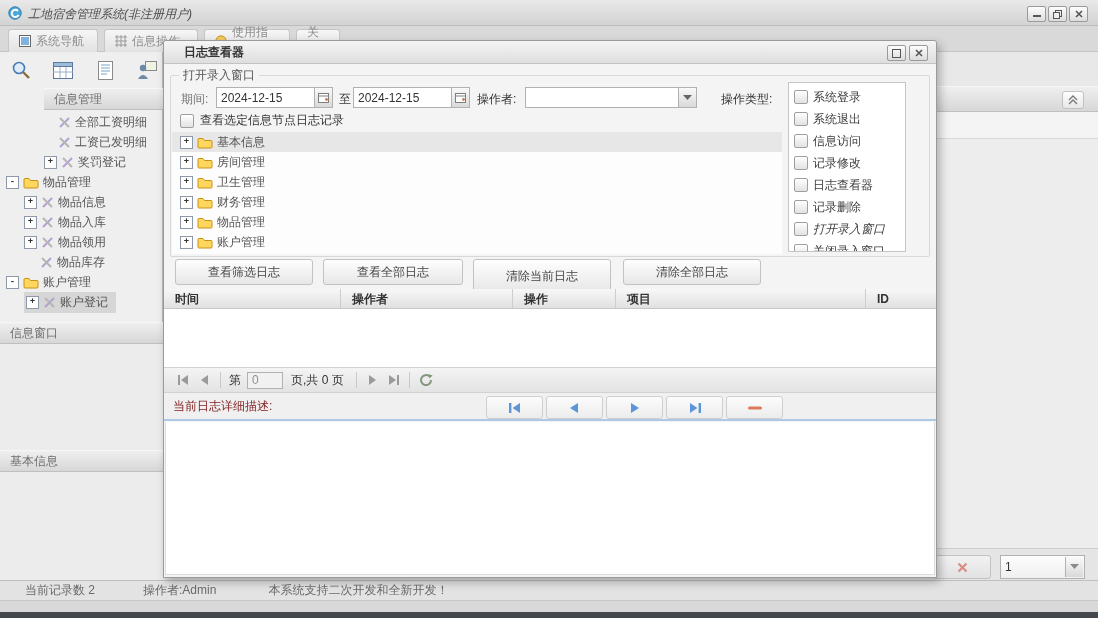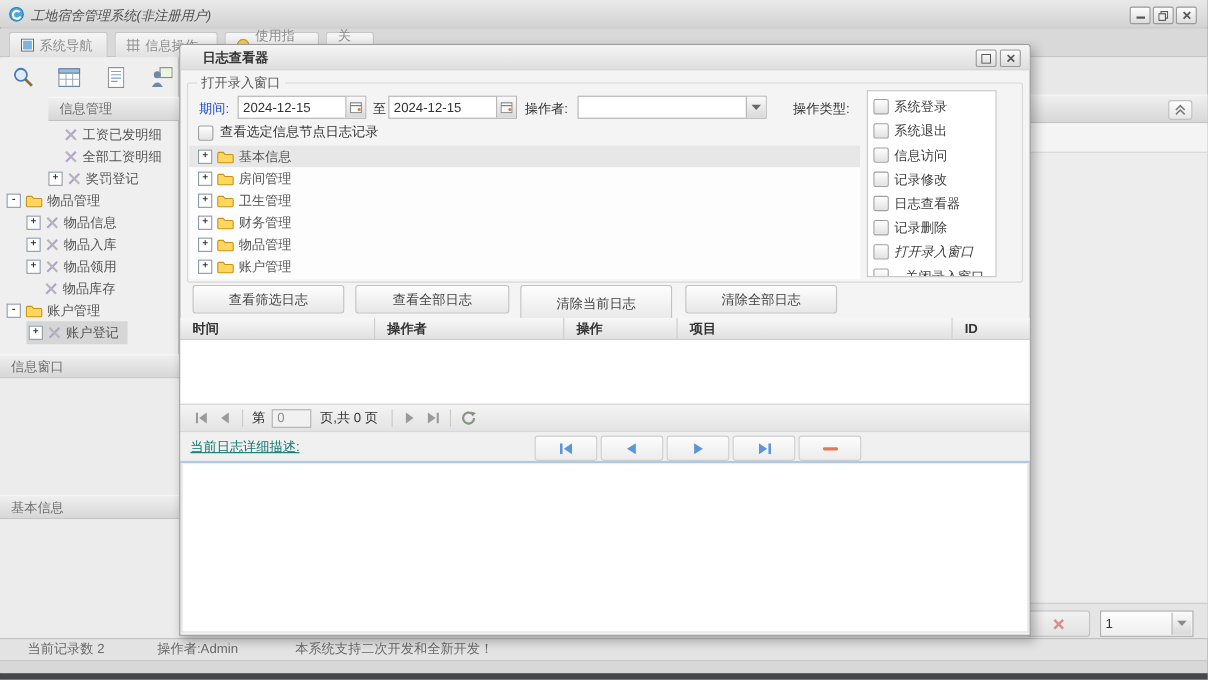--- a/index.html
+++ b/index.html
@@ -153,28 +153,28 @@
     <div class="abs hdr" style="left:0;top:36px;width:163px;height:22px;margin-left:44px;">
       <span>信息管理</span>
     </div>
 
     <div class="abs" style="left:0;top:60px;width:163px;height:210px;overflow:hidden;">
       <div class="trow" style="padding-left:58px;">
         <svg width="13" height="13">
             <path d="M2 11 L11 2" stroke="#b3a0d4" stroke-width="2"></path>
             <path d="M2 2 L11 11" stroke="#b5b5b5" stroke-width="2"></path>
           </svg>
+        <span>全部工资明细</span>
+      </div>
+      <div class="trow" style="padding-left:58px;">
+        <svg width="13" height="13">
+            <path d="M2 11 L11 2" stroke="#b3a0d4" stroke-width="2"></path>
+            <path d="M2 2 L11 11" stroke="#b5b5b5" stroke-width="2"></path>
+          </svg>
         <span>工资已发明细</span>
-      </div>
-      <div class="trow" style="padding-left:58px;">
-        <svg width="13" height="13">
-            <path d="M2 11 L11 2" stroke="#b3a0d4" stroke-width="2"></path>
-            <path d="M2 2 L11 11" stroke="#b5b5b5" stroke-width="2"></path>
-          </svg>
-        <span>全部工资明细</span>
       </div>
       <div class="trow" style="padding-left:44px;">
         <span class="exp">+</span>
         <svg width="13" height="13">
             <path d="M2 11 L11 2" stroke="#b3a0d4" stroke-width="2"></path>
             <path d="M2 2 L11 11" stroke="#b5b5b5" stroke-width="2"></path>
           </svg>
         <span>奖罚登记</span>
       </div>
       <div class="trow" style="padding-left:6px;">
@@ -258,21 +258,21 @@
           <svg width="8" height="8">
             <path d="M1 1 L7 7 M7 1 L1 7" stroke="#555" stroke-width="1.6"></path>
           </svg>
         </span>
     </div>
 
     <fieldset class="abs" style="left:6px;top:26px;width:760px;height:190px;border:1px solid #d8d8d8;border-radius:2px;margin:0;padding:0;">
       <legend style="margin-left:8px;padding:0 4px;color:#555;">打开录入窗口</legend>
     </fieldset>
 
-    <span class="abs" style="left:17px;top:50px;color:#1d4ed8;">期间:</span>
+    <span class="abs" style="left:17px;top:50px;color:#737373;">期间:</span>
     <span class="abs" style="left:52px;top:46px;width:117px;height:21px;">
       <input class="input" style="width: 117px; height: 21px; padding-right: 20px;" value="2024-12-15">
       <span class="fieldbtn">
           <svg width="11" height="11">
             <rect x="0.5" y="1.5" width="10" height="9" fill="#fff" stroke="#7f7f7f"></rect>
             <path d="M0.5 4 H10.5" stroke="#7f7f7f"></path>
             <circle cx="8.5" cy="7.5" r="1.4" fill="#c97b4a"></circle>
           </svg>
         </span>
     </span>
@@ -320,21 +320,21 @@
           <span>日志查看器</span>
         </div>
       <div class="flexc" style="height:22px;gap:5px;">
           <span class="cb"></span>
           <span>记录删除</span>
         </div>
       <div class="flexc" style="height:22px;gap:5px;font-style:italic;">
           <span class="cb"></span>
           <span>打开录入窗口</span>
         </div>
-      <div class="flexc" style="height:22px;gap:15px;">
+      <div class="flexc" style="height:22px;gap:5px;">
           <span class="cb"></span>
           <span>关闭录入窗口</span>
         </div>
     </div>
 
     <div class="abs flexc" style="left:16px;top:71px;gap:6px;">
       <span class="cb"></span>
       <span style="color:#333;">查看选定信息节点日志记录</span>
     </div>
 
@@ -436,21 +436,21 @@
       <span class="sep"></span>
       <span class="toolbtn" style="width:22px;height:20px;">
           <svg width="14" height="14">
             <path d="M12 7 a5 5 0 1 1 -1.7 -3.7" fill="none" stroke="#85967f" stroke-width="2"></path>
             <polygon points="9,1 13.6,2.4 10.4,5.6" fill="#85967f"></polygon>
           </svg>
         </span>
     </div>
 
     <div class="abs flexc" style="left:0;top:352px;width:772px;height:26px;background:#f0f0f0;">
-      <span style="margin-left:9px;color:#0f766e;text-decoration:underline;">当前日志详细描述:</span>
+      <span style="margin-left:9px;color:#7f1d1d;">当前日志详细描述:</span>
       <span class="flexc" style="position:absolute;left:322px;top:3px;">
         <span class="navbtn">
             <svg width="12" height="10">
               <rect x="0" y="0" width="2.4" height="10" fill="#5c96d8"></rect>
               <polygon points="11,0 3.6,5 11,10" fill="#5c96d8"></polygon>
             </svg>
           </span>
         <span class="navbtn">
             <svg width="9" height="10">
               <polygon points="8,0 0,5 8,10" fill="#5c96d8"></polygon>

